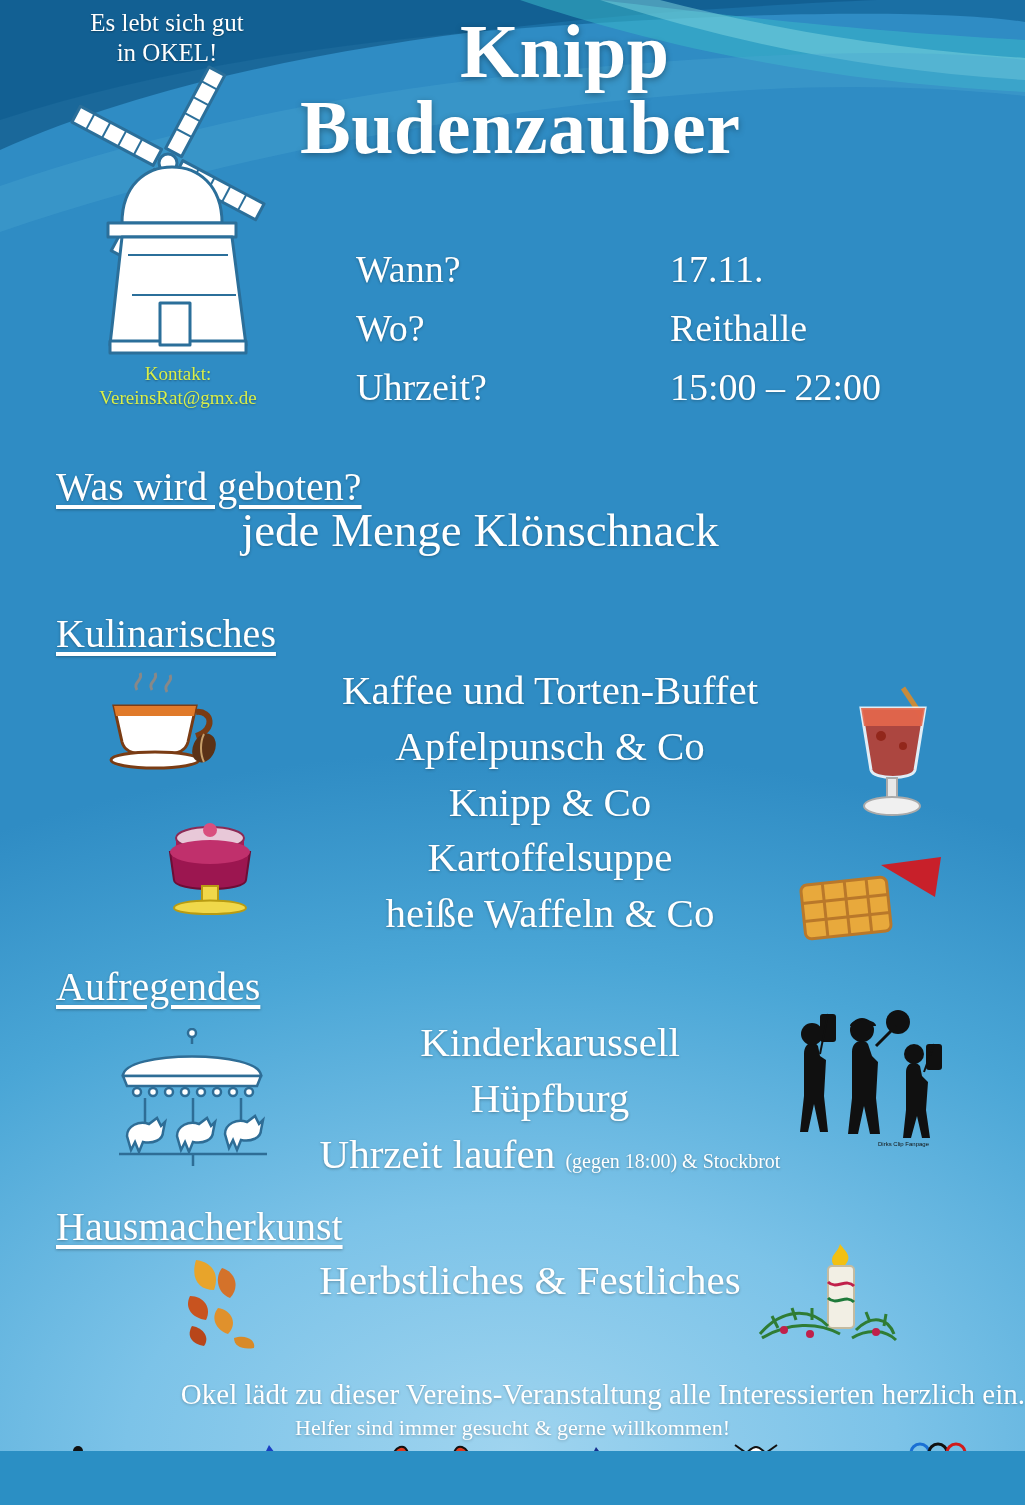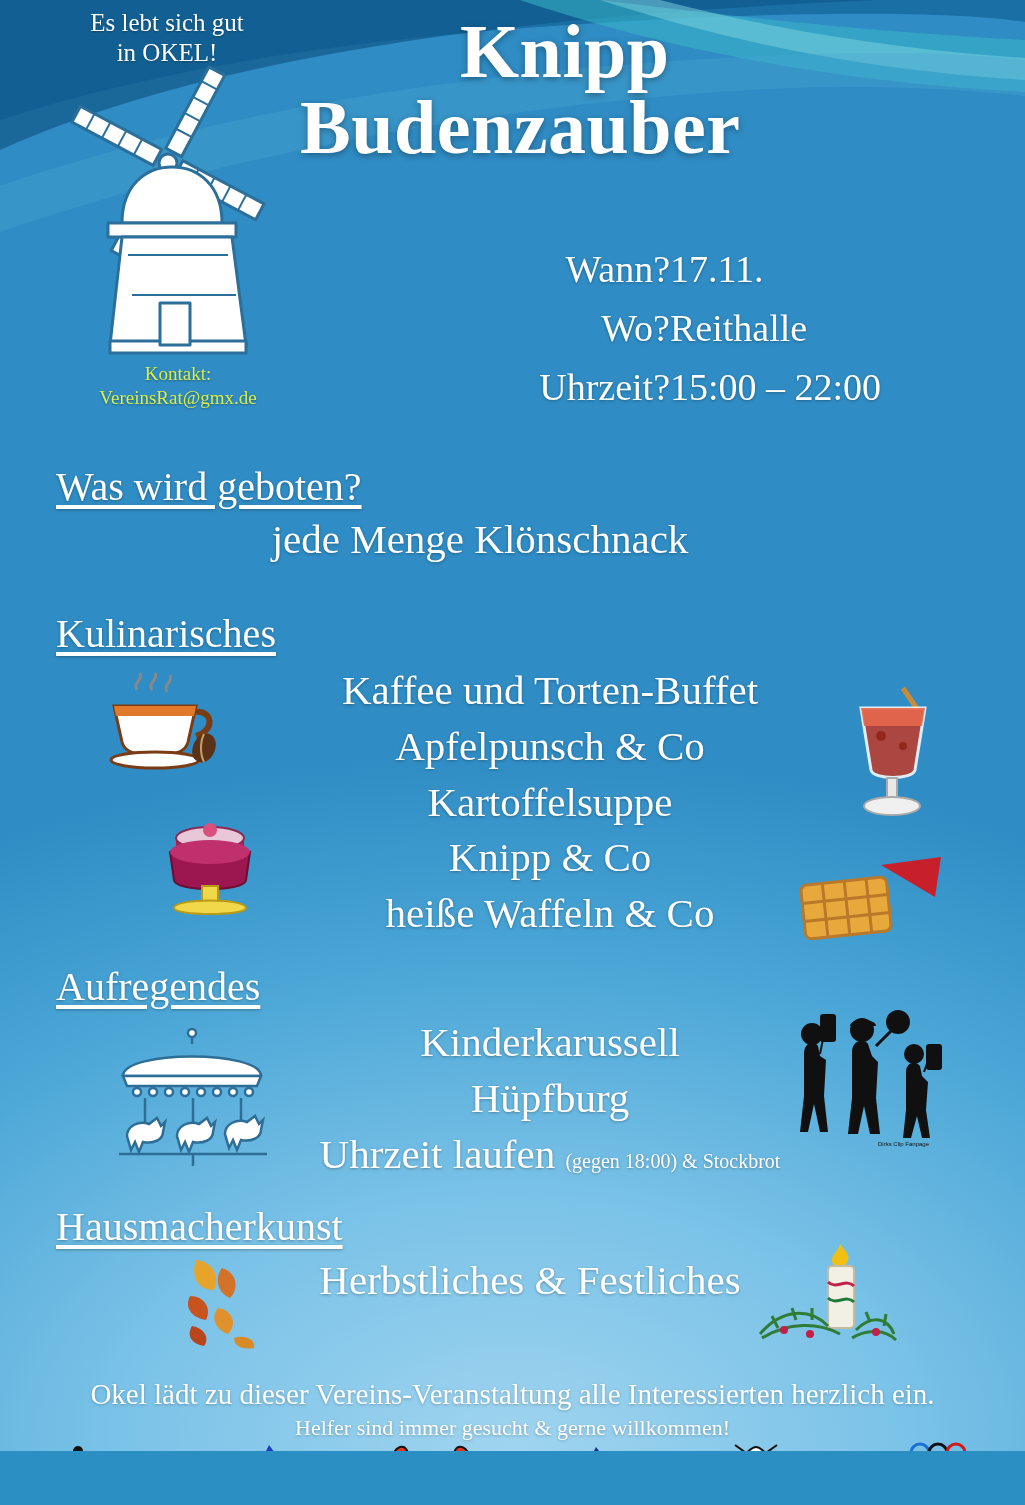--- a/index.html
+++ b/index.html
@@ -66,21 +66,21 @@
     position: absolute;
     left: 356px;
     top: 240px;
     width: 620px;
     color: #ffffff;
     font-size: 38px;
     line-height: 1.55;
     text-shadow: 0 1px 3px rgba(0,0,0,.3);
   }
   .qa-row { display: flex; }
-  .qa-q { width: 314px; text-align: right; }
+  .qa-q { width: 314px; }
   .qa-a { flex: 1; }
 
   .contact {
     position: absolute;
     left: 48px;
     top: 362px;
     width: 260px;
     text-align: center;
     color: #d9ef4a;
     font-size: 19px;
@@ -100,22 +100,22 @@
 
   .center-list {
     position: absolute;
     color: #ffffff;
     text-align: center;
     text-shadow: 0 1px 3px rgba(0,0,0,.3);
   }
 
   #offer-head { left: 56px; top: 463px; }
   #offer-text {
-    left: 60px; top: 515px; width: 840px;
-    font-size: 41px;
+    left: 60px; top: 503px; width: 840px;
+    font-size: 47px;
   }
 
   #culinary-head { left: 56px; top: 610px; }
   #culinary-list {
     left: 150px; top: 663px; width: 800px;
     font-size: 41px; line-height: 1.36;
   }
 
   #exciting-head { left: 56px; top: 963px; }
   #exciting-list {
@@ -126,21 +126,21 @@
 
   #craft-head { left: 56px; top: 1203px; }
   #craft-text {
     left: 150px; top: 1256px; width: 760px;
     font-size: 41px;
   }
 
   .footer-1 {
     position: absolute;
     left: 0; top: 1378px; width: 1025px;
-    text-align: center;
+    text-align: right;
     color: #ffffff;
     font-size: 29px;
     text-shadow: 0 1px 3px rgba(0,0,0,.25);
   }
   .footer-2 {
     position: absolute;
     left: 0; top: 1415px; width: 1025px;
     text-align: center;
     color: #ffffff;
     font-size: 22px;
@@ -264,22 +264,22 @@
     </div>
   </div>
 
   <div class="section-head" id="offer-head">Was wird geboten?</div>
   <div class="center-list" id="offer-text">jede Menge Klönschnack</div>
 
   <div class="section-head" id="culinary-head">Kulinarisches</div>
   <div class="center-list" id="culinary-list">
     <div>Kaffee und Torten-Buffet</div>
     <div>Apfelpunsch &amp; Co</div>
+    <div>Knipp &amp; Co</div>
     <div>Kartoffelsuppe</div>
-    <div>Knipp &amp; Co</div>
     <div>heiße Waffeln &amp; Co</div>
   </div>
 
   <div class="art" id="coffee-icon">
     <svg width="130" height="100" viewBox="0 0 130 100">
       <g fill="none" stroke="#6b3a1e" stroke-width="3">
         <path d="M45,18 C40,10 52,8 48,1" stroke="#888" stroke-width="3"></path>
         <path d="M60,18 C55,10 67,8 63,1" stroke="#888" stroke-width="3"></path>
         <path d="M75,20 C70,12 82,10 78,3" stroke="#888" stroke-width="3"></path>
       </g>

